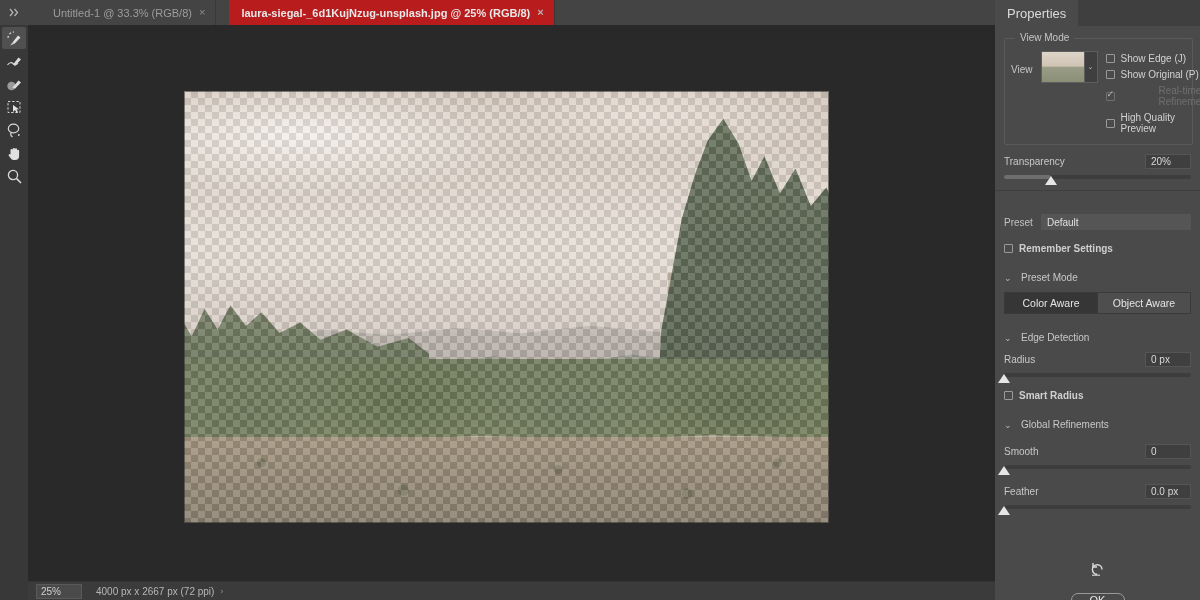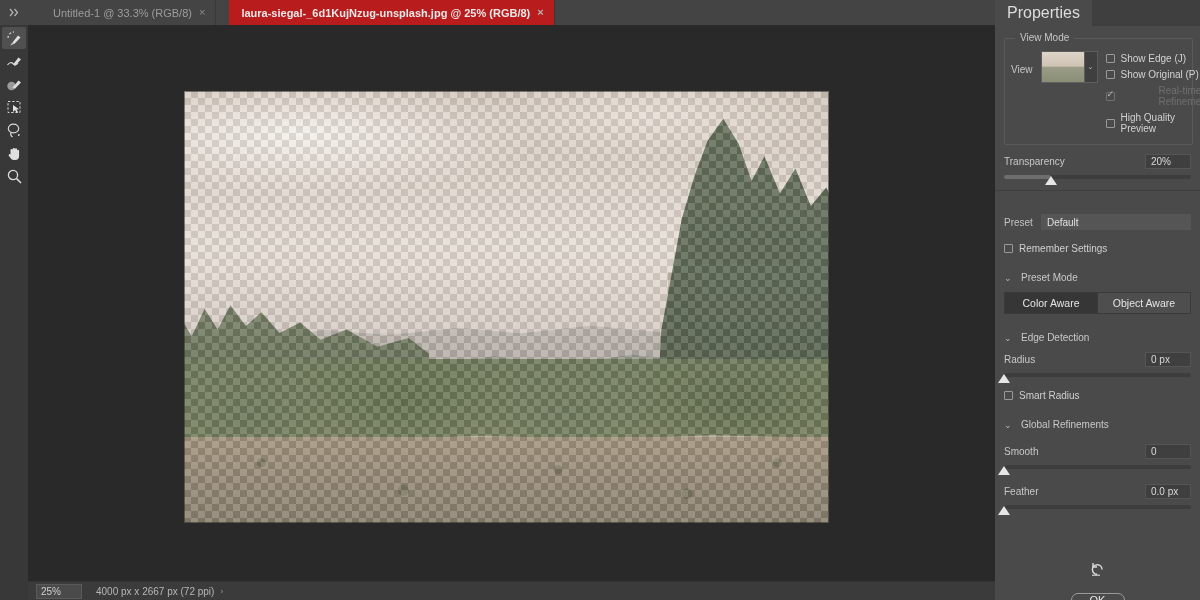--- a/index.html
+++ b/index.html
@@ -183,21 +183,21 @@
   .docinfo .car { font-size: 8px; color:#9a9a9a; }
 
   
   .props {
     position: absolute; right: 0; top: 0; width: 205px; height: 600px;
     background: #4a4a4a;
   }
   .props-tabrow { height: 26px; background: #3f3f3f; display: flex; align-items: stretch; }
   .props-tab {
     padding: 0 12px; display: flex; align-items: center;
-    font-size: 16px; color: #dcdcdc; background: #4a4a4a;
+    font-size: 13px; color: #dcdcdc; background: #4a4a4a;
   }
   .props-body { padding: 6px 0 0 0; position: relative; height: 574px; }
 
   
   .groupbox {
     margin: 6px 7px 0 9px; position: relative;
     border: 1px solid #5a5a5a; border-radius: 2px;
     padding: 12px 6px 10px 6px; min-height: 96px;
   }
   .groupbox .legend {
@@ -253,21 +253,21 @@
 
   .sep { height: 1px; background: #3f3f3f; margin: 11px 0 0 0; }
 
   .preset-row { display: flex; align-items: center; gap: 8px; padding: 0 9px; margin-top: 23px; }
   .preset-lbl { font-size: 10px; color: #c2c2c2; }
   .preset-field {
     flex: 1; height: 16px; background: #555555; font-size: 10px; color: #e0e0e0;
     display: flex; align-items: center; padding-left: 6px;
   }
 
-  .chk-standalone { display: flex; align-items: center; gap: 6px; padding: 0 9px; margin-top: 13px; font-size: 10px; color: #cfcfcf; }
+  .chk-standalone { display: flex; align-items: center; gap: 6px; padding: 0 9px; margin-top: 13px; font-size: 10px; color: #cfcfcf; font-weight: bold; }
 
   .section-head { display: flex; align-items: center; gap: 9px; padding: 0 9px; margin-top: 18px; }
   .twisty { font-size: 9px; color: #b8b8b8; width: 8px; }
   .section-title { font-size: 10px; color: #c8c8c8; }
 
   .segmented { display: flex; margin: 9px 9px 0 9px; border: 1px solid #3a3a3a; }
   .seg {
     flex: 1; height: 20px; display: flex; align-items: center; justify-content: center;
     font-size: 10.5px; color: #e4e4e4; background: #4e4e4e;
   }

